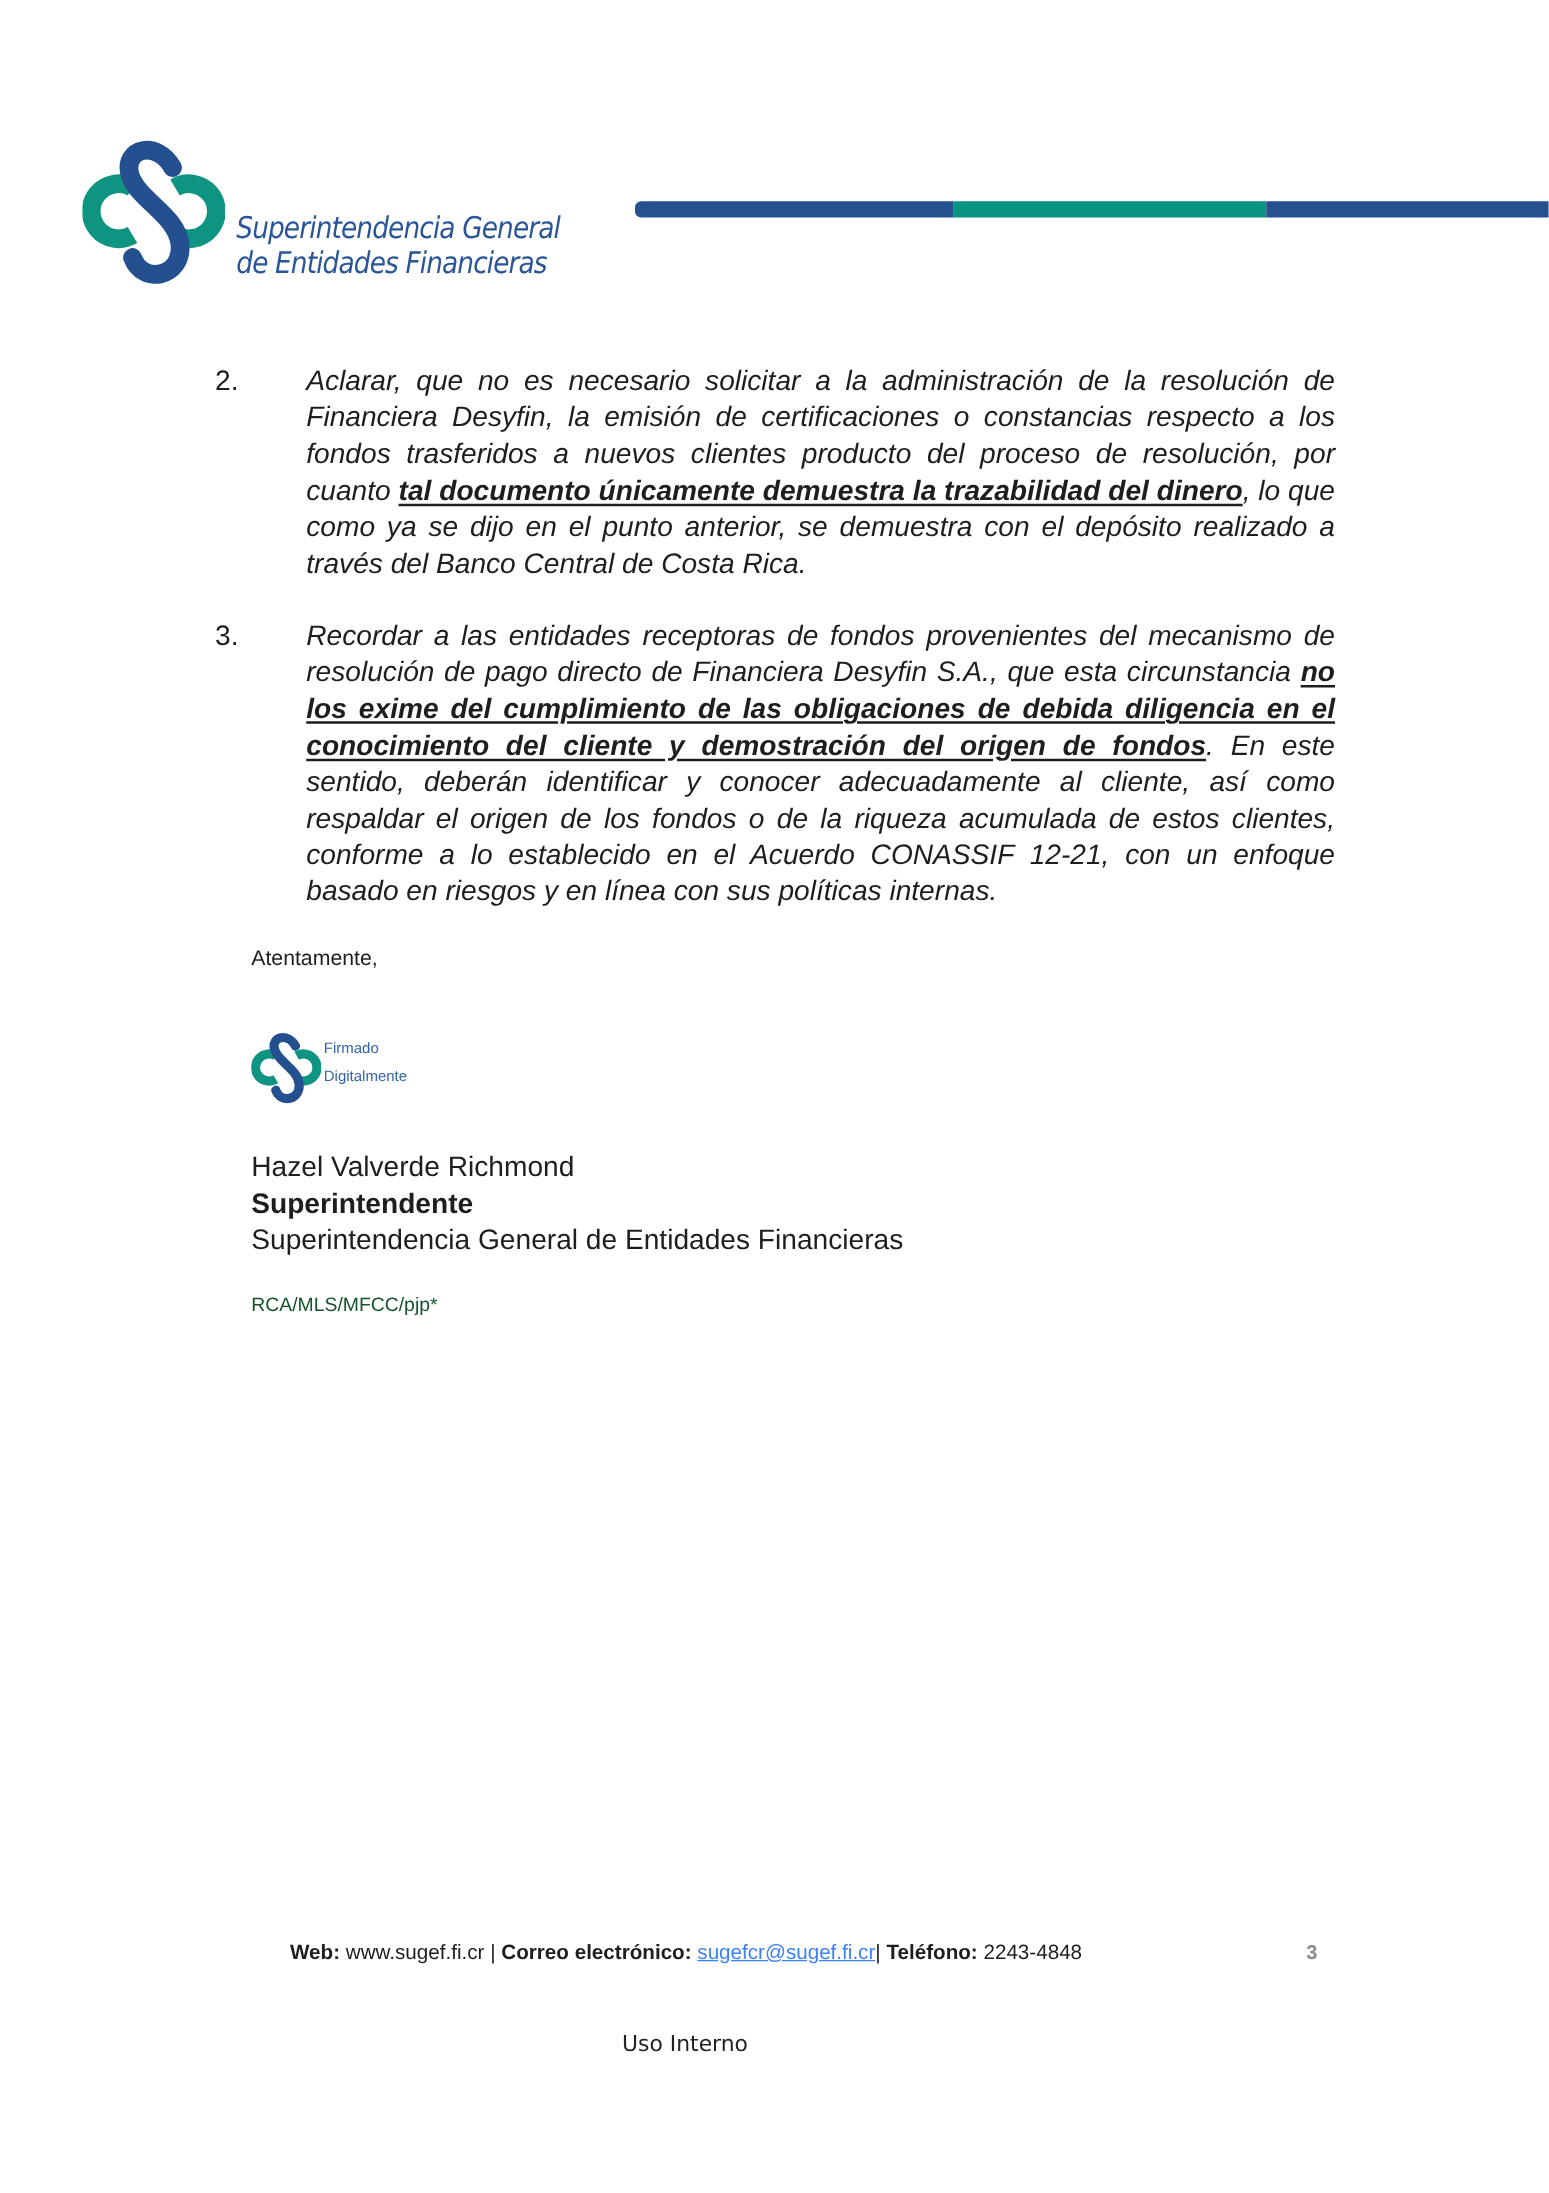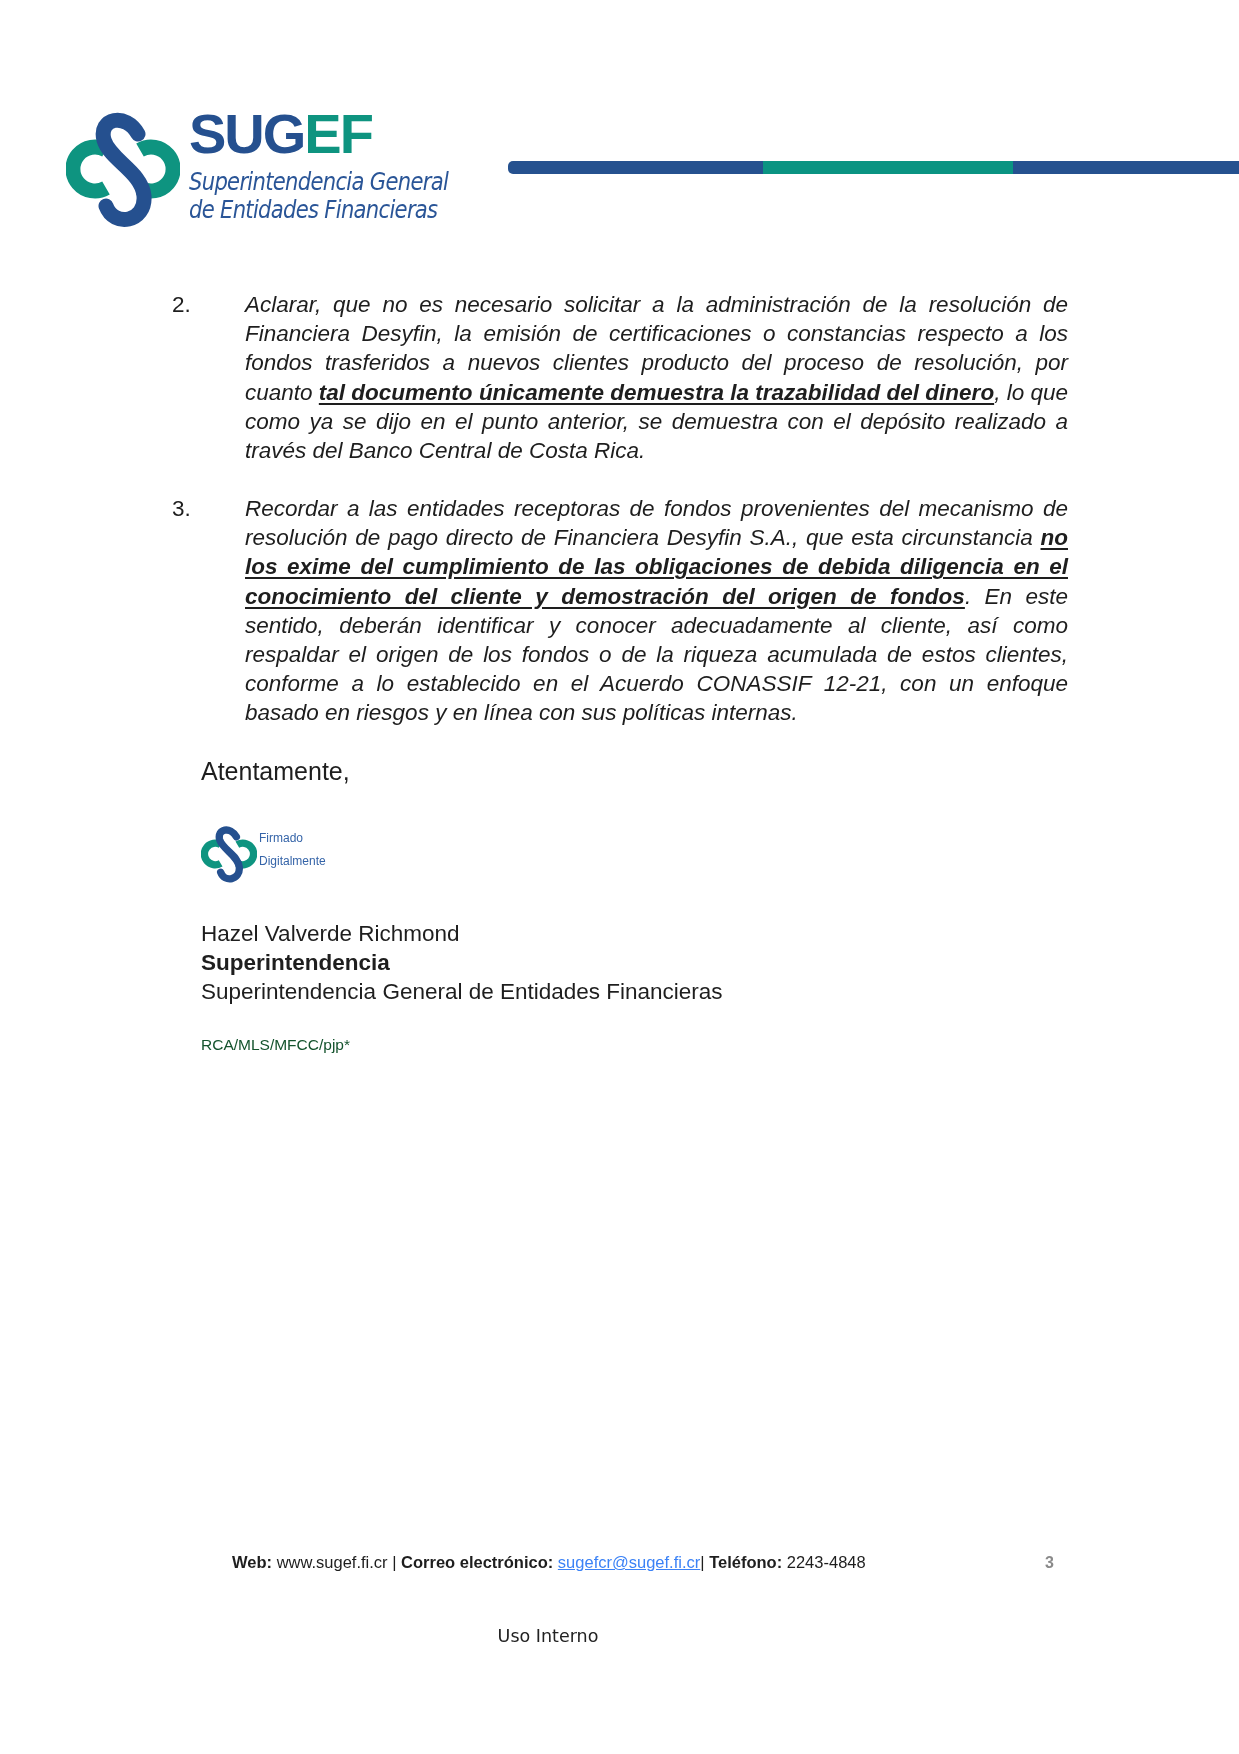--- a/index.html
+++ b/index.html
@@ -26,21 +26,21 @@
   .stripe .s3 { flex: 1; background: #25518f; }
 
   
   .item { left: 172px; width: 896px; font-size: 22.5px; line-height: 29.2px; color: #1e1e1e; }
   .item .num { position: absolute; left: 0; top: 0; }
   .item .txt { position: absolute; left: 73px; width: 823px; text-align: justify; font-style: italic; }
   .item .txt b { font-weight: bold; text-decoration: underline; text-underline-offset: 3px; }
   #item2 { top: 290px; }
   #item3 { top: 494px; }
 
-  .closing { left: 201px; top: 757px; font-size: 25px; color: #1e1e1e; }
+  .closing { left: 201px; top: 757px; font-size: 17px; color: #1e1e1e; }
 
   .stamp { left: 201px; top: 825px; width: 200px; height: 60px; }
   .stamp-mark { position: absolute; left: 0; top: 0; width: 56px; height: 58px; }
   .stamp-text { position: absolute; left: 58px; font-size: 12px; color: #3564a8; font-family: "Liberation Sans", sans-serif; }
   .stamp-text.l1 { top: 6px; }
   .stamp-text.l2 { top: 29px; }
 
   .sig { left: 201px; font-size: 22.5px; color: #1e1e1e; line-height: 29px; margin-top: 20px; }
   .sig.name { top: 899px; }
   .sig.title { top: 928px; font-weight: bold; }
@@ -58,23 +58,20 @@
 </style>
 </head>
 <body>
 
 <div class="abs logo">
   <svg class="logo-mark" viewBox="0 0 114 118">
     <path d="M40 40 A22 22 0 1 0 40 78" fill="none" stroke="#0e9480" stroke-width="15"></path>
     <path d="M74 40 A22 22 0 1 1 74 78" fill="none" stroke="#0e9480" stroke-width="15"></path>
     <path d="M72 24 C 60 2, 32 8, 38 30 C 44 50, 76 62, 78 86 C 80 112, 48 118, 40 96" fill="none" stroke="#25508f" stroke-width="15" stroke-linecap="round"></path>
   </svg>
-  <div class="logo-word">
-    <span class="blue">SUG</span><span class="teal">EF</span>
-  </div>
   <div class="logo-sub l1">Superintendencia General</div>
   <div class="logo-sub l2">de Entidades Financieras</div>
 </div>
 
 <div class="abs stripe">
   <div class="s1"></div>
   <div class="s2"></div>
   <div class="s3"></div>
 </div>
 
@@ -94,21 +91,21 @@
   <svg class="stamp-mark" viewBox="0 0 114 118">
     <path d="M40 40 A22 22 0 1 0 40 78" fill="none" stroke="#0e9480" stroke-width="15"></path>
     <path d="M74 40 A22 22 0 1 1 74 78" fill="none" stroke="#0e9480" stroke-width="15"></path>
     <path d="M72 24 C 60 2, 32 8, 38 30 C 44 50, 76 62, 78 86 C 80 112, 48 118, 40 96" fill="none" stroke="#25508f" stroke-width="15" stroke-linecap="round"></path>
   </svg>
   <div class="stamp-text l1">Firmado</div>
   <div class="stamp-text l2">Digitalmente</div>
 </div>
 
 <div class="abs sig name">Hazel Valverde Richmond</div>
-<div class="abs sig title">Superintendencia</div>
+<div class="abs sig title">Superintendente</div>
 <div class="abs sig org">Superintendencia General de Entidades Financieras</div>
 
 <div class="abs ref">RCA/MLS/MFCC/pjp*</div>
 
 <div class="abs footer">
   <b>Web:</b>
   <span>www.sugef.fi.cr</span>
   <span>|</span>
   <b>Correo electrónico:</b>
   <a>sugefcr@sugef.fi.cr</a><span>|</span>

